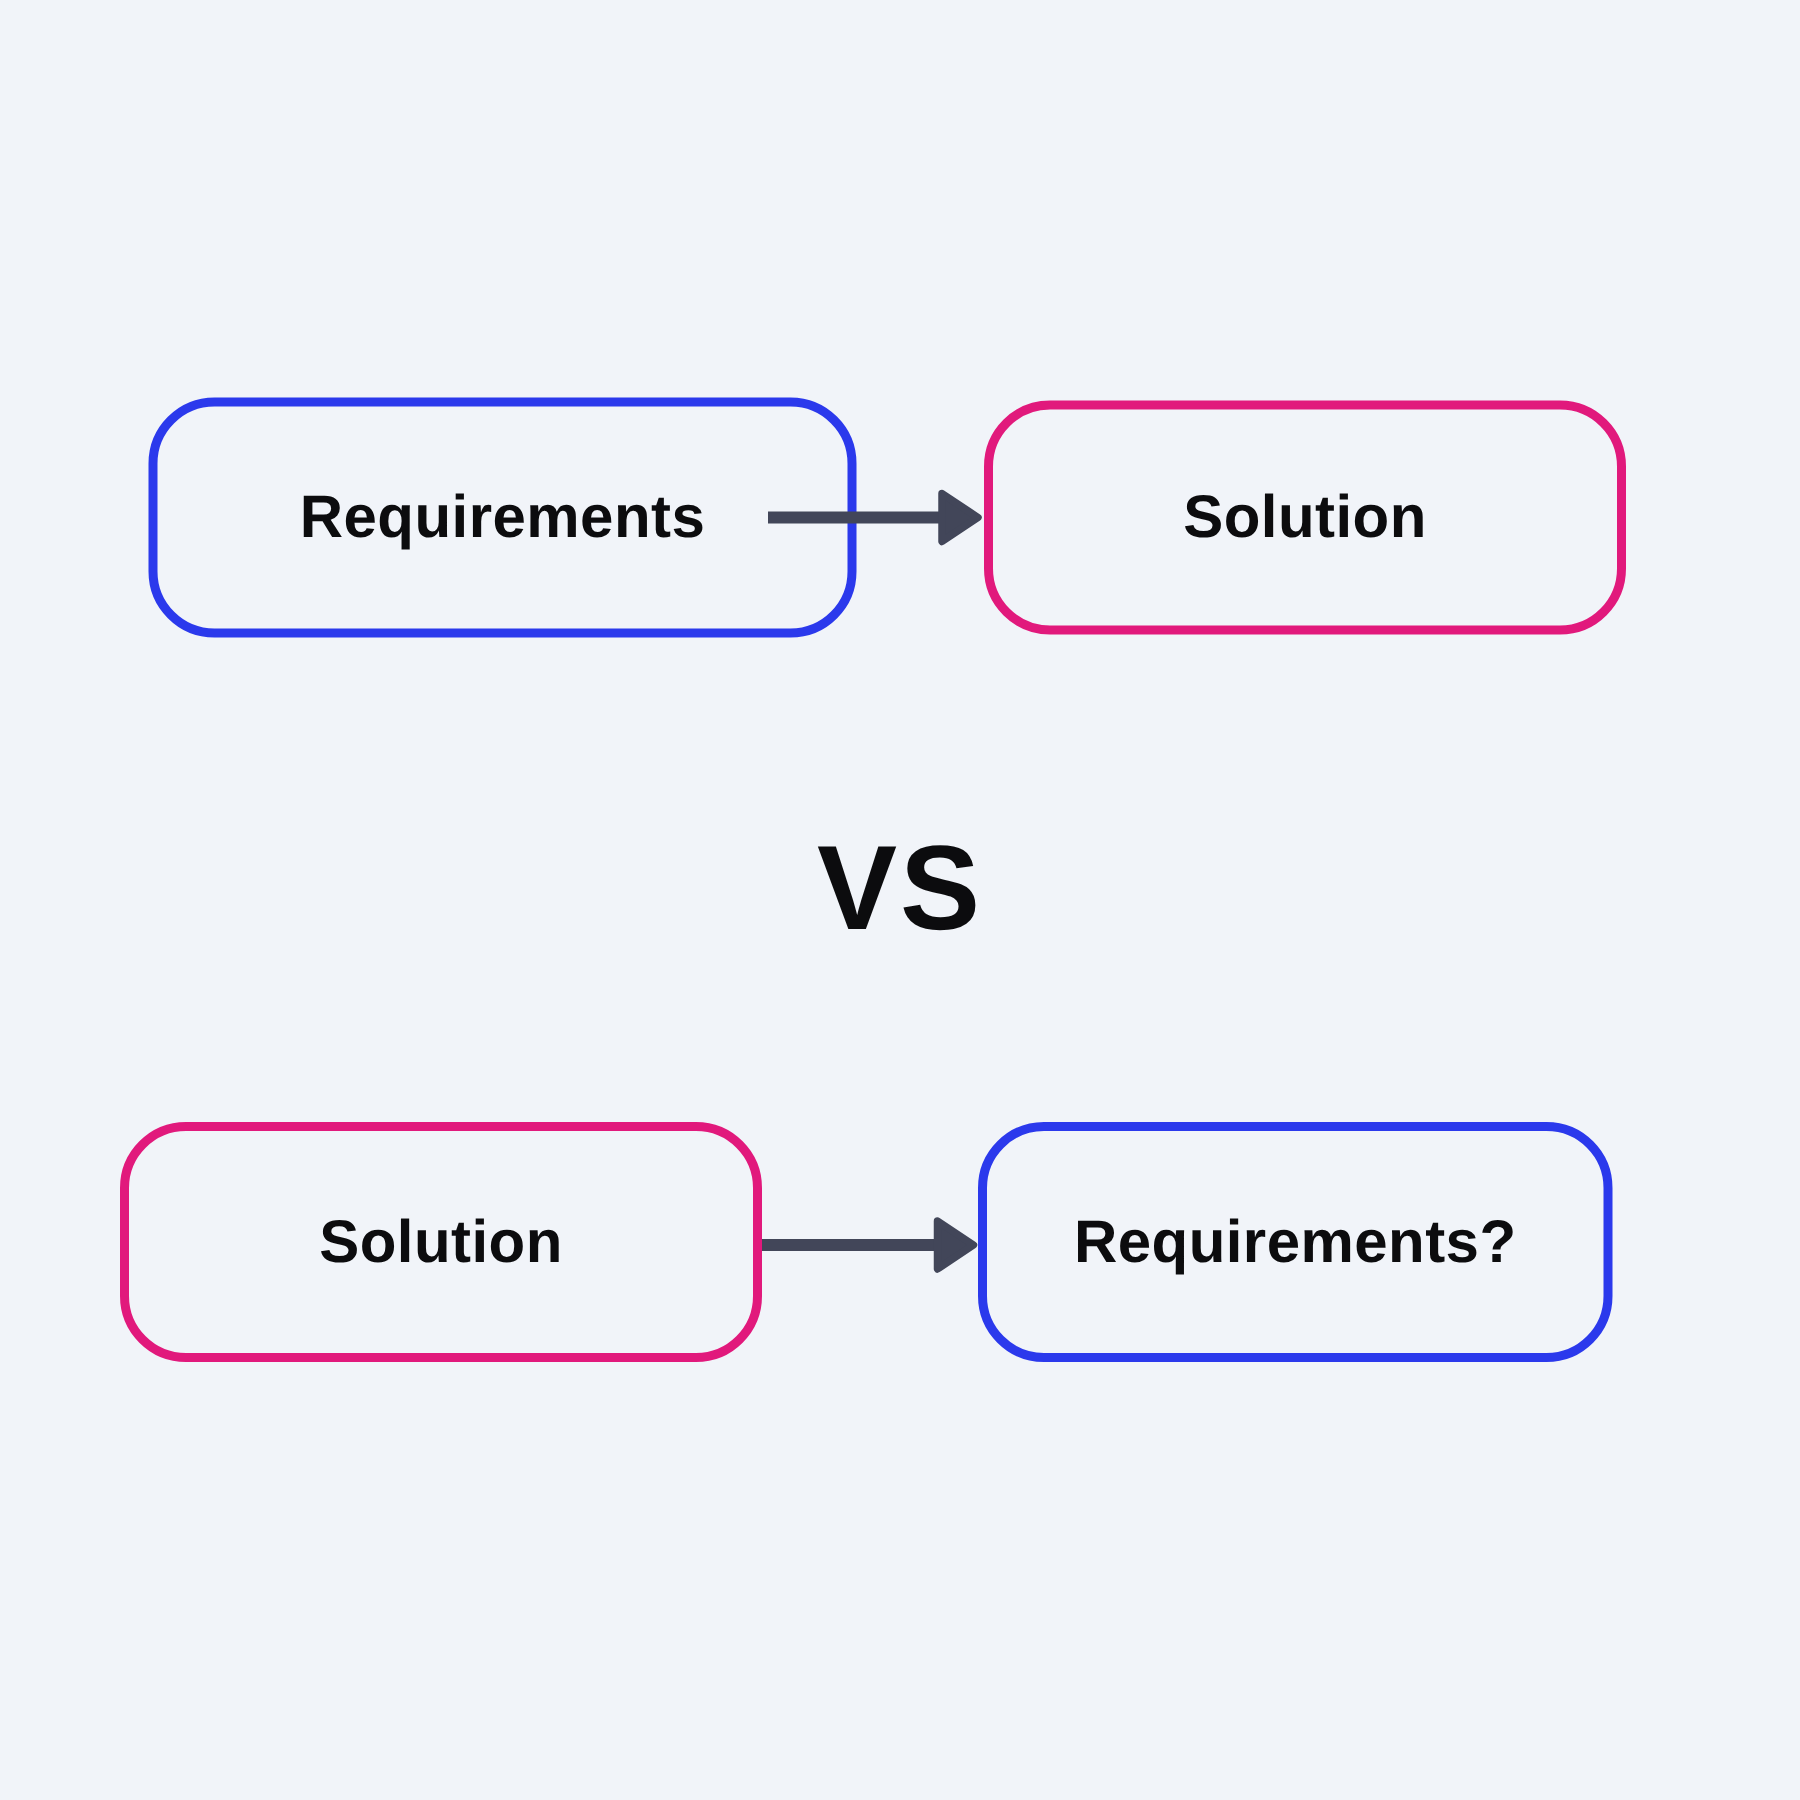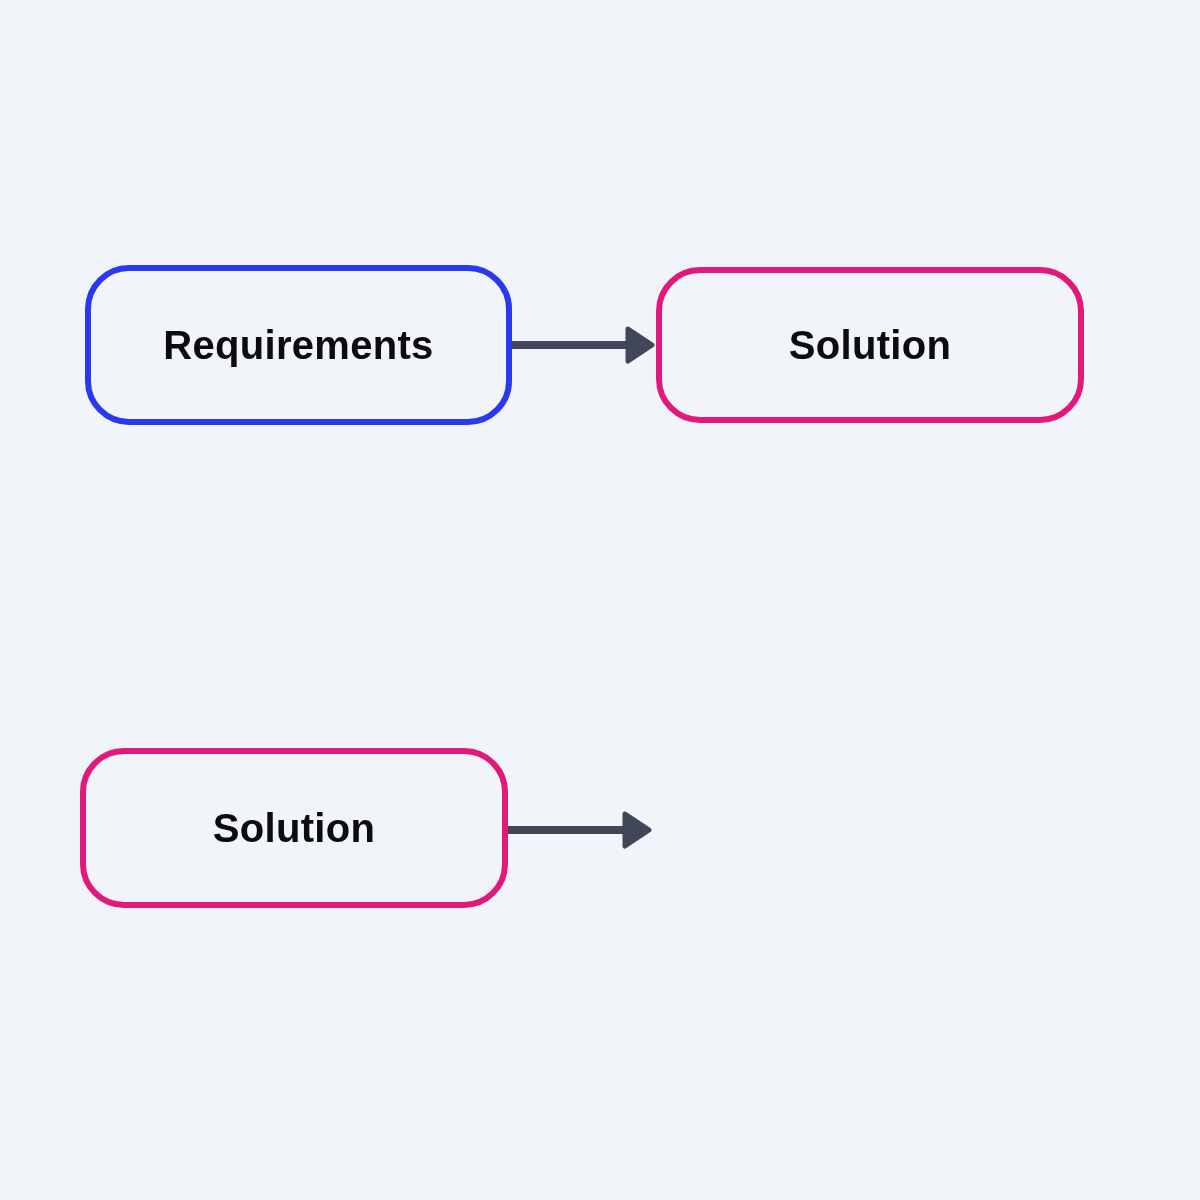--- a/index.html
+++ b/index.html
@@ -28,21 +28,21 @@
     align-items: center;
     justify-content: center;
     font-weight: 700;
     font-size: 40px;
     letter-spacing: 0.3px;
     color: var(--text);
   }
   .box[data-border="blue"] { border-color: var(--blue-border); }
   .box[data-border="pink"] { border-color: var(--pink-border); justify-content: center; }
 
-  #box-r1-left  { left: 85px;  top: 265px; width: 427px; height: 160px; }
+  #box-r1-left  { left: 99px;  top: 265px; width: 472px; height: 160px; }
   #box-r1-right { left: 656px; top: 267px; width: 428px; height: 156px; }
   #box-r2-left  { left: 80px;  top: 748px; width: 428px; height: 160px; }
   #box-r2-right { left: 652px; top: 748px; width: 423px; height: 160px; }
 
   .arrow { position: absolute; }
   #arrow-r1 { left: 512px; top: 321px; }
   #arrow-r2 { left: 508px; top: 806px; }
   .arrow svg .shaft { fill: var(--arrow); }
   .arrow svg .head  { fill: var(--arrow); stroke: var(--arrow); stroke-width: 5; stroke-linejoin: round; }
 
@@ -71,26 +71,30 @@
     <svg width="143" height="48" viewBox="0 0 143 48" aria-hidden="true">
       <rect class="shaft" x="0" y="20" width="118" height="8"></rect>
       <polygon class="head" points="116,8 140,24 116,40"></polygon>
     </svg>
   </div>
 
   <div class="box" id="box-r1-right" data-border="pink">
     <span>Solution</span>
   </div>
 
+  <div class="vs">VS</div>
 
   <div class="box" id="box-r2-left" data-border="pink">
     <span>Solution</span>
   </div>
 
   <div class="arrow" id="arrow-r2">
     <svg width="144" height="48" viewBox="0 0 144 48" aria-hidden="true">
       <rect class="shaft" x="0" y="20" width="119" height="8"></rect>
       <polygon class="head" points="117,8 141,24 117,40"></polygon>
     </svg>
   </div>
 
+  <div class="box" id="box-r2-right" data-border="blue">
+    <span>Requirements?</span>
+  </div>
 
 </div>
 
 </body></html>

